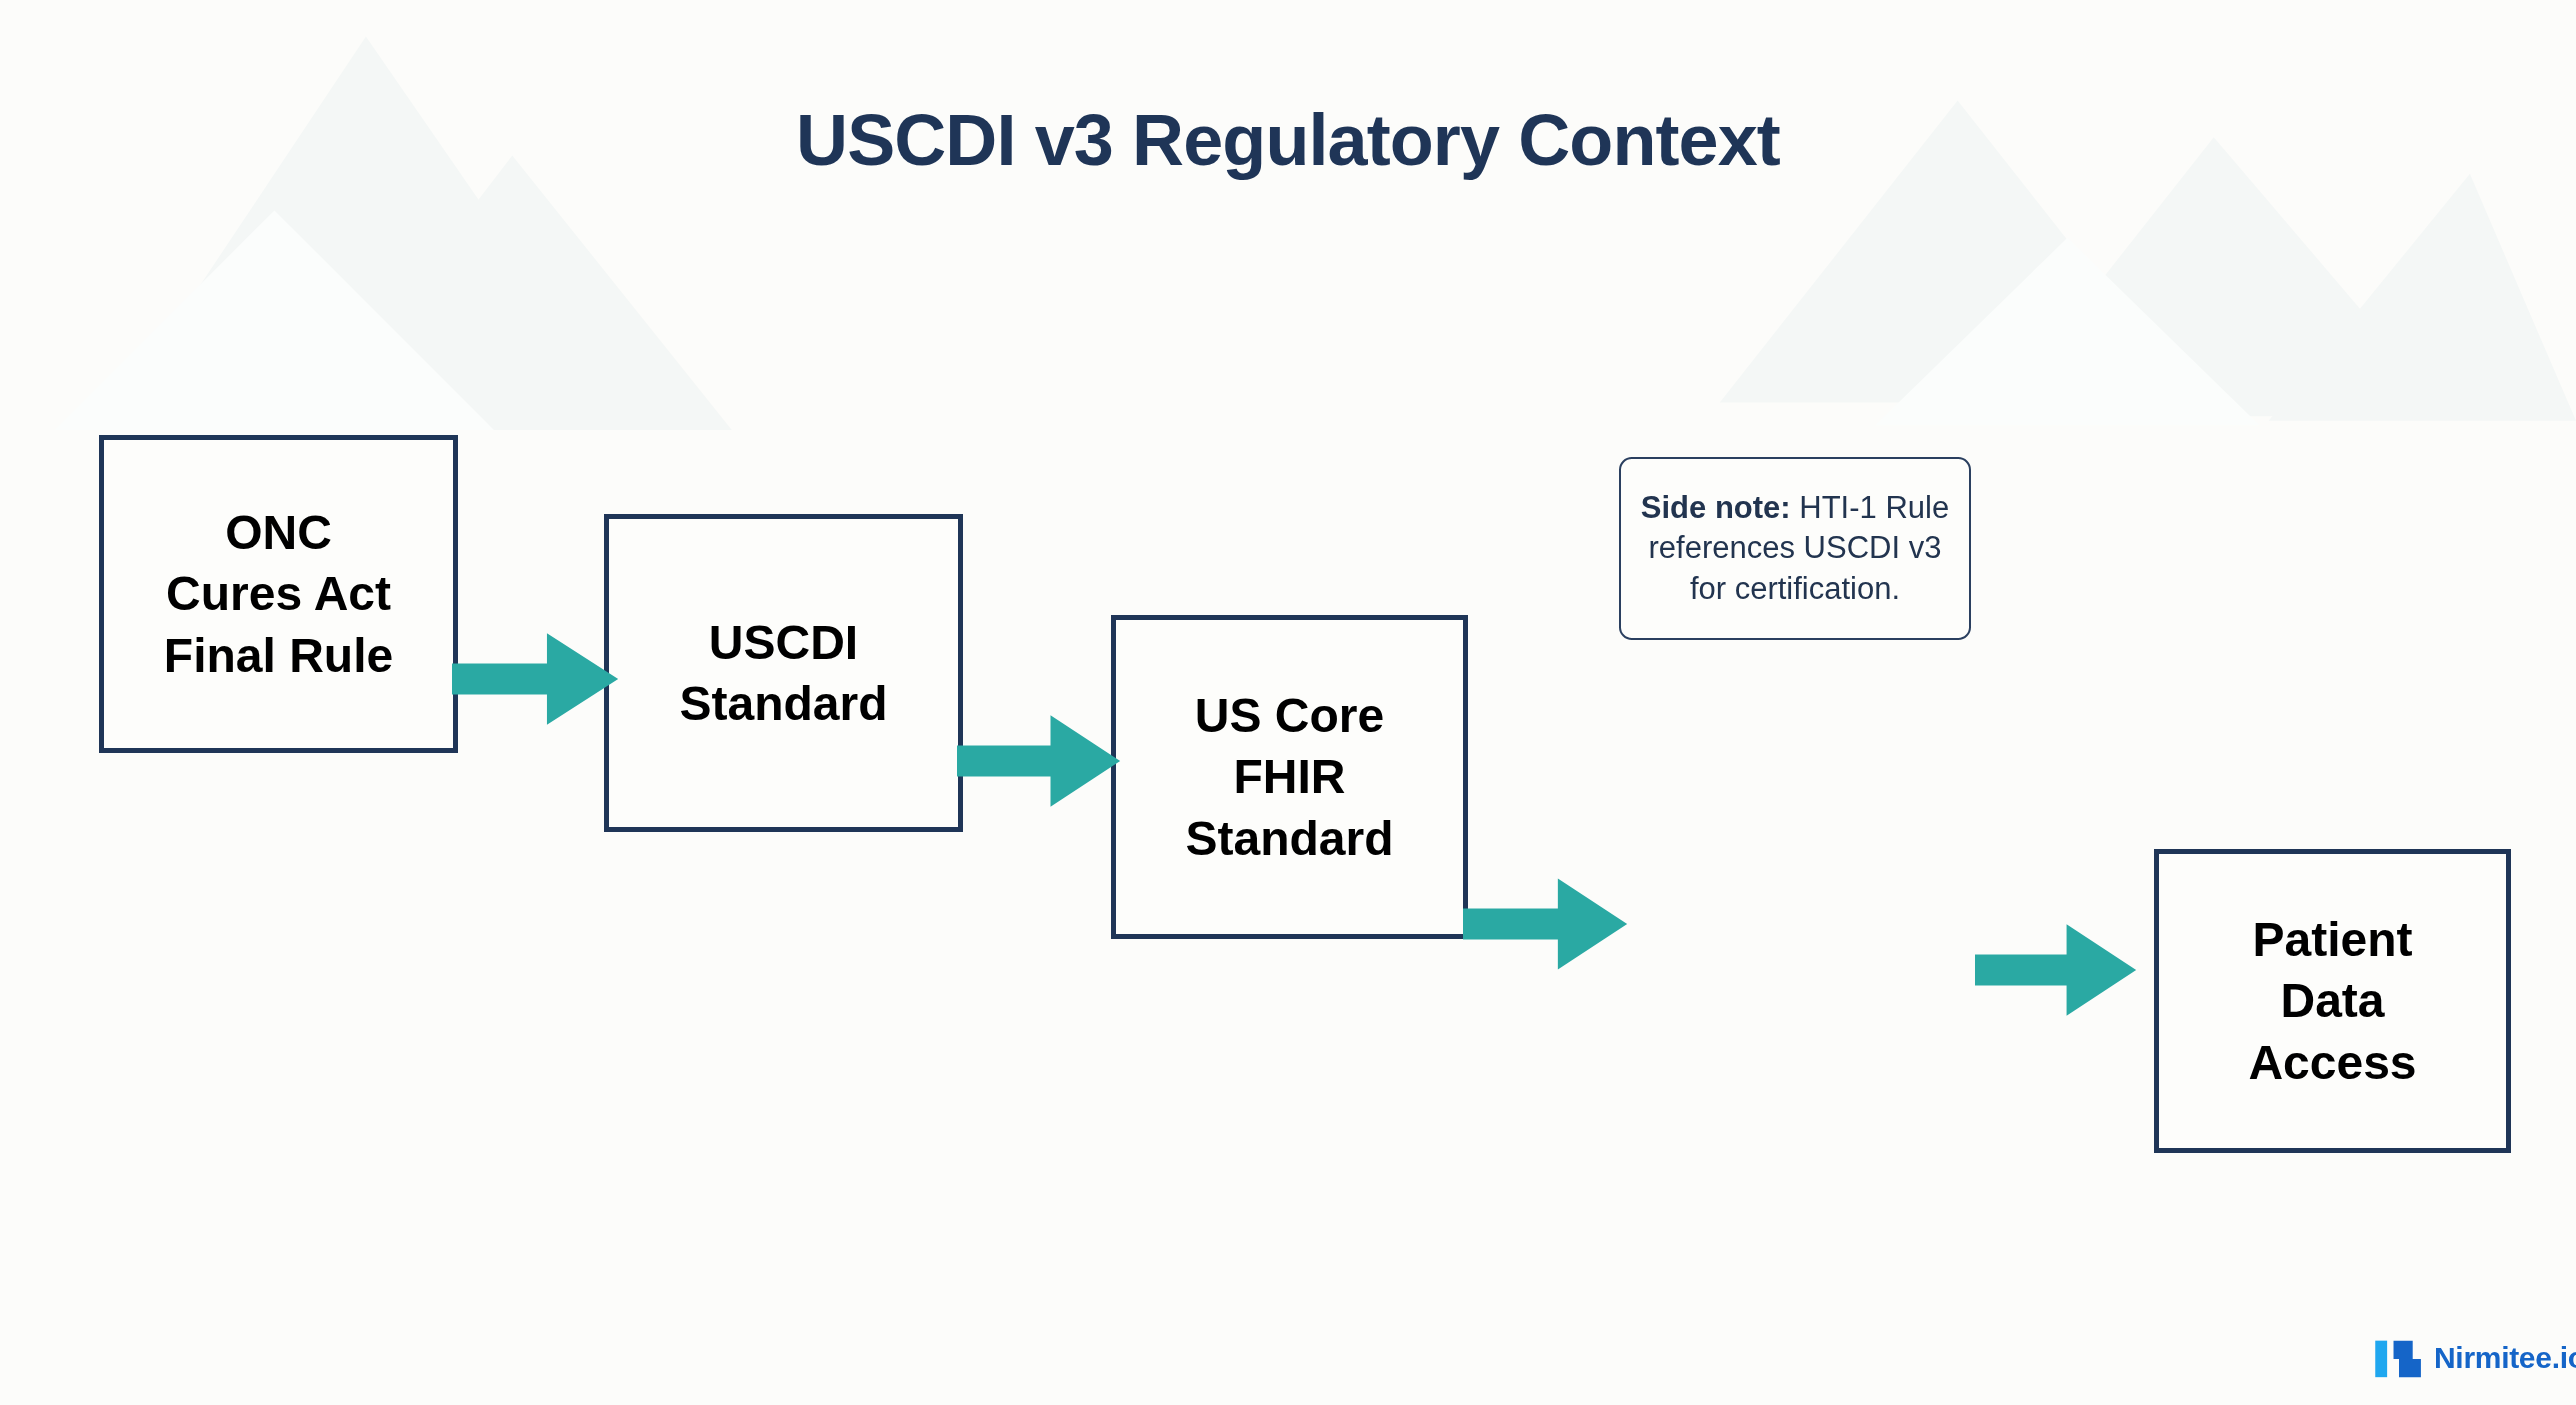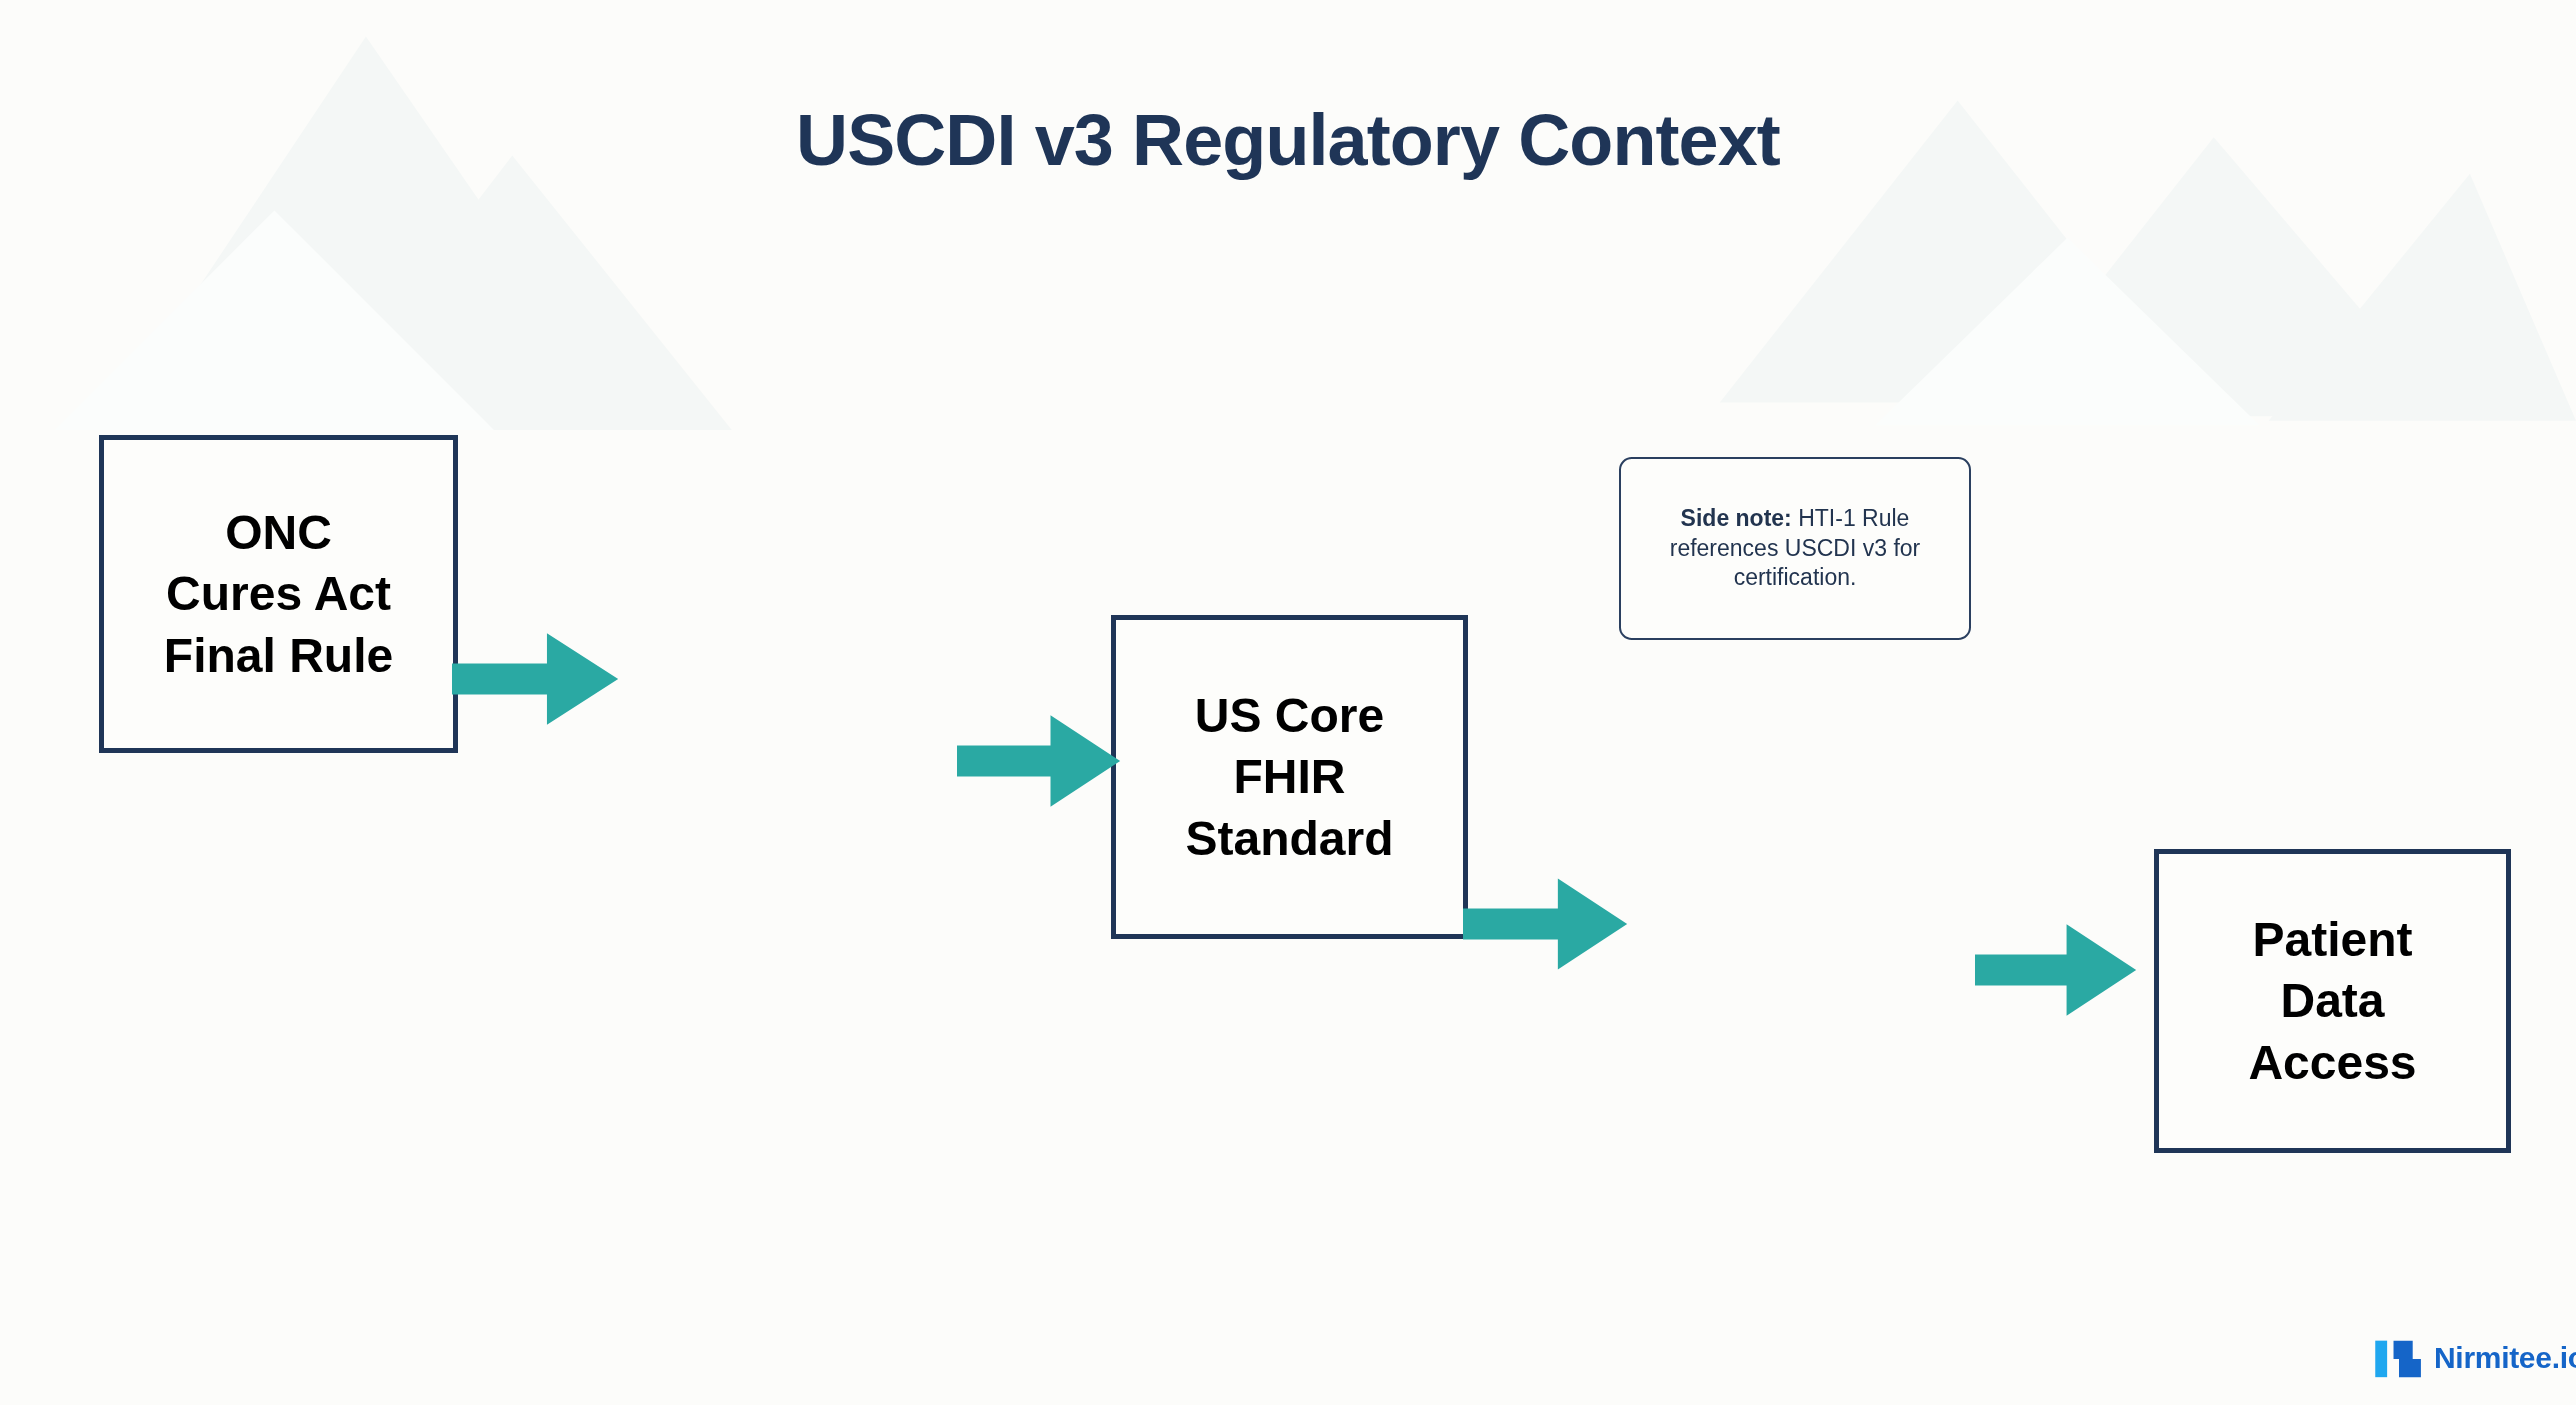--- a/index.html
+++ b/index.html
@@ -66,21 +66,21 @@
     height: 183px;
     border: 2.7px solid #2a3f5f;
     border-radius: 12.8px;
     background: #fdfdfb;
     display: flex;
     align-items: center;
     justify-content: center;
     text-align: center;
     padding: 9.1px 14.6px;
     color: #22344f;
-    font-size: 23px;
+    font-size: 31px;
     line-height: 1.30;
   }
   #side-note b { font-weight: 700; }
 
   
   .arrow {
     position: absolute;
   }
 
   
@@ -119,20 +119,24 @@
   </svg>
 
   <div id="title">USCDI v3 Regulatory Context</div>
 
   <div class="flow-box" style="left:99px; top:435px; width:359px; height:318px;">
     <span class="lbl">ONC
 Cures Act
 Final Rule</span>
   </div>
 
+  <div class="flow-box" style="left:604px; top:514px; width:359px; height:318px;">
+    <span class="lbl">USCDI
+Standard</span>
+  </div>
 
   <div class="flow-box" style="left:1111px; top:615px; width:357px; height:324px;">
     <span class="lbl">US Core
 FHIR
 Standard</span>
   </div>
 
 
   <div class="flow-box" style="left:2130px; top:849px; width:357px; height:304px;margin-left:24px;">
     <span class="lbl">Patient

